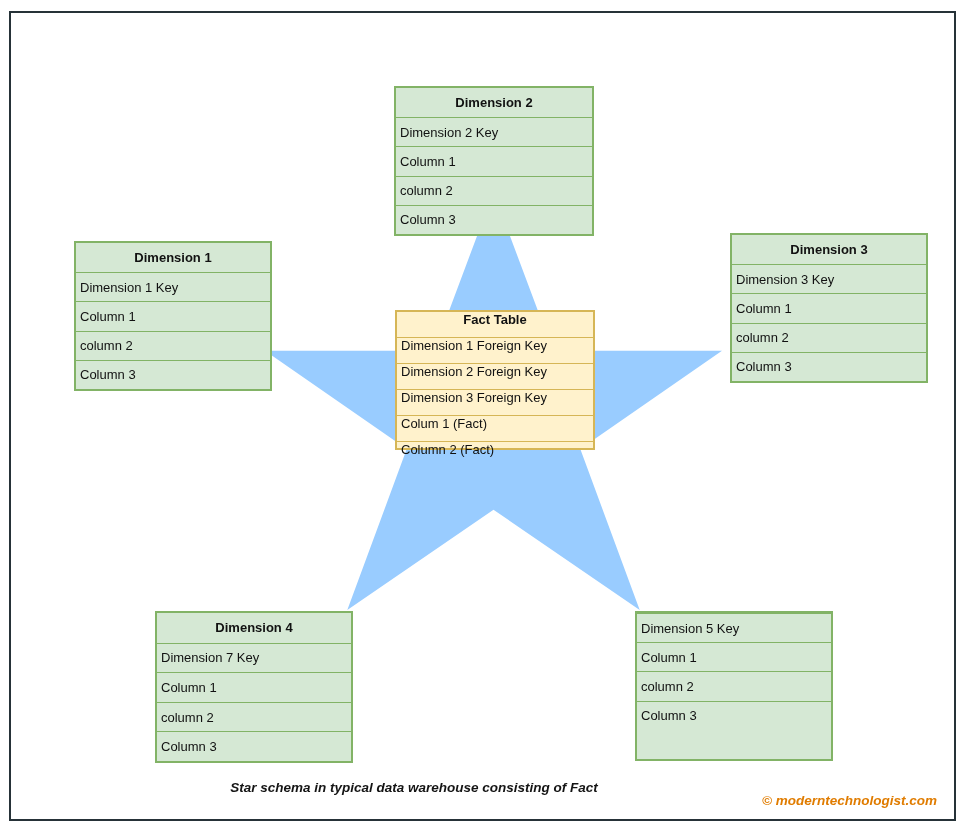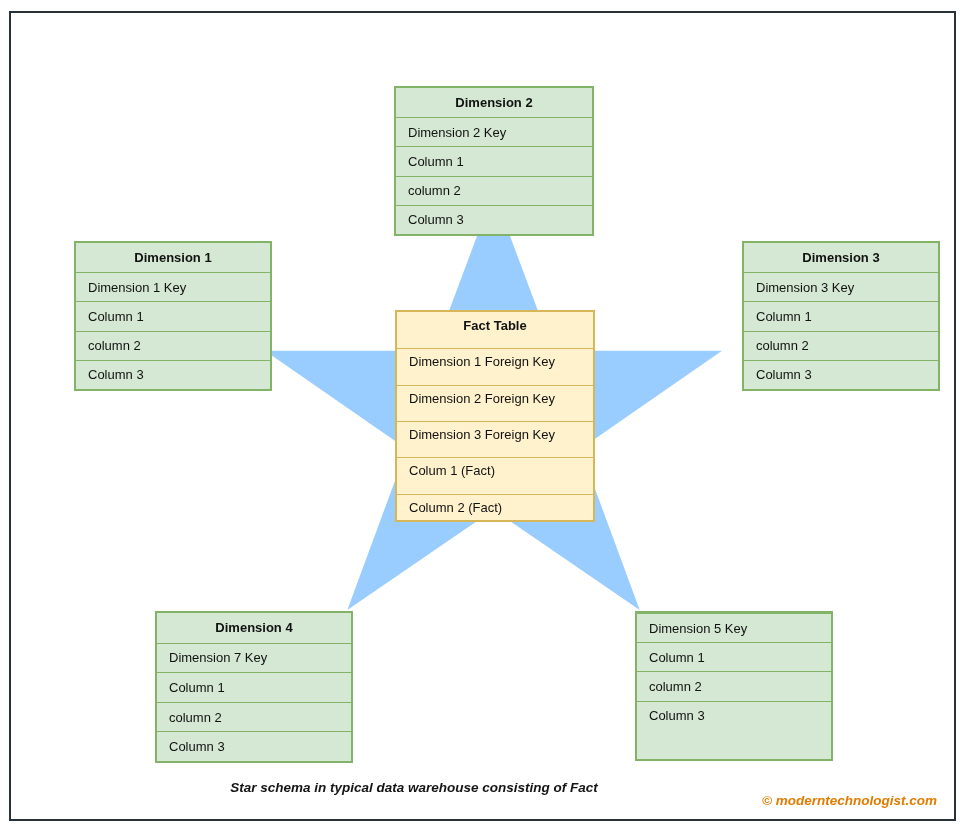--- a/index.html
+++ b/index.html
@@ -33,28 +33,28 @@
   }
   .tbl.fact{
     grid-template-rows:repeat(6,1fr);
     background:var(--fact-fill);border:2px solid var(--fact-border);
   }
   .tbl .hdr{
     display:flex;align-items:center;justify-content:center;
     font-weight:bold;
   }
   .tbl .row{
-    display:flex;align-items:center;padding-left:12px;
+    display:flex;align-items:center;padding-left:4px;
   }
   .tbl.dim .row{border-top:1px solid var(--dim-border);}
   .tbl.fact .row{border-top:1px solid var(--fact-border);}
   #dim2{left:394px;top:42px;width:200px;height:150px;margin-top:44px;}
   #dim1{left:60px;top:241px;width:198px;height:150px;margin-left:14px;}
-  #dim3{left:730px;top:241px;width:198px;height:150px;margin-left:12px;}
-  #fact{left:395px;top:310px;width:200px;height:212px;gap:10px;}
+  #dim3{left:730px;top:233px;width:198px;height:150px;}
+  #fact{left:395px;top:310px;width:200px;height:140px;gap:10px;}
   #dim4{left:155px;top:611px;width:198px;height:152px;}
   #dim5{left:635px;top:611px;width:198px;height:150px;}
   .caption{
     position:absolute;left:0;top:780px;width:828px;text-align:center;z-index:2;
     font-size:13.5px;font-weight:bold;font-style:italic;color:#141414;line-height:15.5px;
   }
   .copyright{
     position:absolute;top:793px;right:29px;z-index:2;
     font-size:13.5px;font-weight:bold;font-style:italic;color:var(--copyright);
   }

